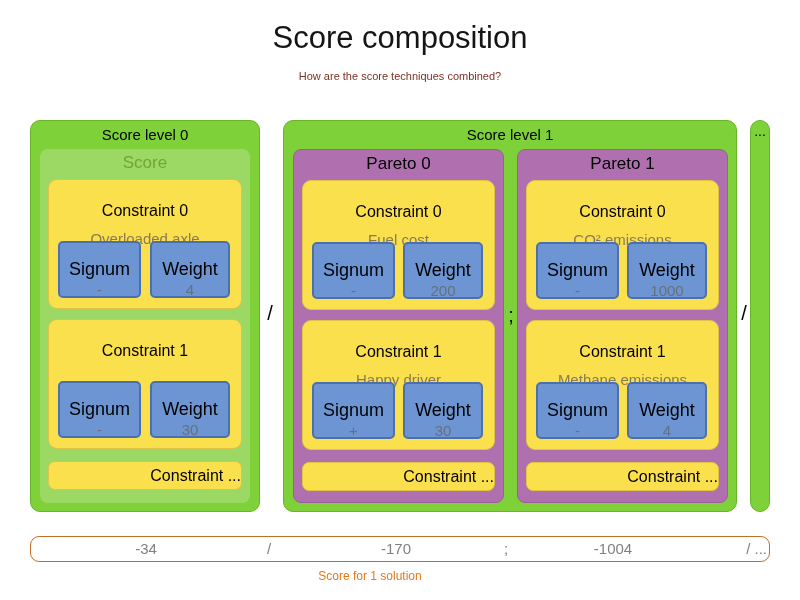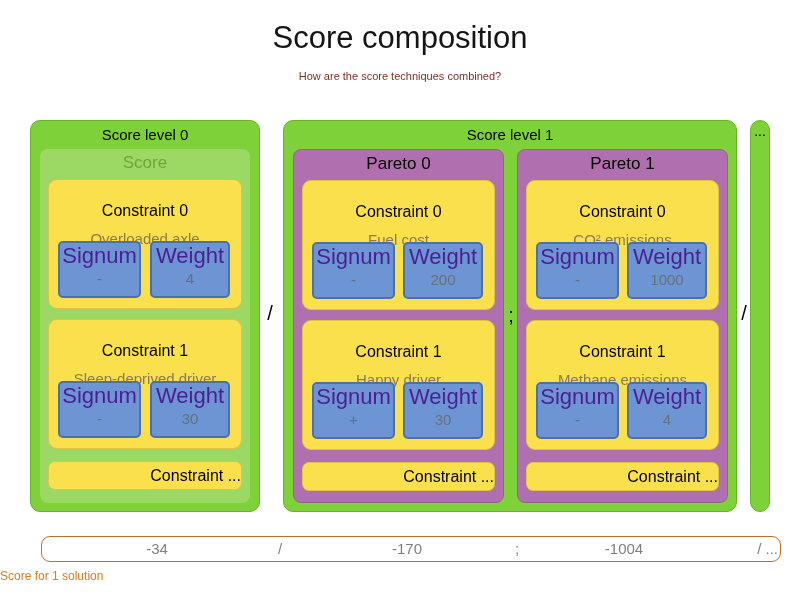--- a/index.html
+++ b/index.html
@@ -26,39 +26,39 @@
 
   .constraint{position:absolute;left:8px;right:8px;height:130px;background:var(--yellow,#fbe04e);border:1px solid var(--yellow_border,#e0c344);border-radius:9px;text-align:center;box-sizing:border-box}
   .pos-c0{top:30px}
   .pos-c1{top:170px}
   .c-title{margin-top:22px;font-size:16px;color:#000}
   .c-name{margin-top:10px;font-size:15px;color:var(--name_brown,#8a7a55)}
 
   .blue{position:absolute;top:61px;height:57px;background:var(--blue,#6d95d3);border:2px solid var(--blue_border,#4a71ad);border-radius:5px;box-sizing:border-box;text-align:center}
   .signum{left:9px;width:83px}
   .weight{right:11px;width:80px}
-  .b-label{margin-top:0;font-size:22px;color:#4c1d95}
+  .b-label{margin-top:16px;font-size:18px;color:#000000}
   .b-value{margin-top:1px;font-size:15px;color:var(--value_gray,#66707a)}
 
   .more{position:absolute;left:8px;right:8px;top:312px;height:29px;background:var(--yellow,#fbe04e);border:1px solid var(--yellow_border,#e0c344);border-radius:7px;font-size:16px;color:#000;text-align:right;line-height:27px;box-sizing:border-box}
 
   .sep{position:absolute;top:302px;width:20px;text-align:center;font-size:20px;color:#000}
   .sep1{left:260px}
   .sep2{left:734px}
   .inner-sep{position:absolute;left:216px;top:183px;width:22px;text-align:center;font-size:20px;color:#000}
 
-  .score-bar{position:absolute;left:41px;top:536px;width:740px;height:26px;background:#fff;border:1px solid var(--bar_border,#c06f2a);border-radius:9px;box-sizing:border-box}
+  .score-bar{position:absolute;left:30px;top:536px;width:740px;height:26px;background:#fff;border:1px solid var(--bar_border,#c06f2a);border-radius:9px;box-sizing:border-box}
   .sv{position:absolute;top:0;height:24px;line-height:24px;font-size:15px;color:var(--bar_value_gray,#808080);text-align:center}
   .sv0{left:75px;width:80px}
   .sv1{left:220px;width:36px}
   .sv2{left:325px;width:80px}
   .sv3{left:457px;width:36px}
   .sv4{left:542px;width:80px}
   .sv5{left:672px;width:64px;text-align:right}
-  .caption{position:absolute;left:0;top:569px;width:740px;text-align:left;font-size:12px;color:var(--caption_orange,#e67817)}
+  .caption{position:absolute;left:0;top:569px;width:740px;text-align:center;font-size:12px;color:var(--caption_orange,#e67817)}
 </style>
 </head>
 <body>
 
 <div class="canvas">
   <div class="title">Score composition</div>
   <div class="subtitle">How are the score techniques combined?</div>
 
   <div class="level level0">
     <div class="level-label">Score level 0</div>
@@ -73,21 +73,20 @@
           <div class="b-value">-</div>
         </div>
         <div class="blue weight">
           <div class="b-label">Weight</div>
           <div class="b-value">4</div>
         </div>
       </div>
 
       <div class="constraint pos-c1">
         <div class="c-title">Constraint 1</div>
-        <div class="c-name">Sleep-deprived driver</div>
         <div class="blue signum">
           <div class="b-label">Signum</div>
           <div class="b-value">-</div>
         </div>
         <div class="blue weight">
           <div class="b-label">Weight</div>
           <div class="b-value">30</div>
         </div>
       </div>
 

